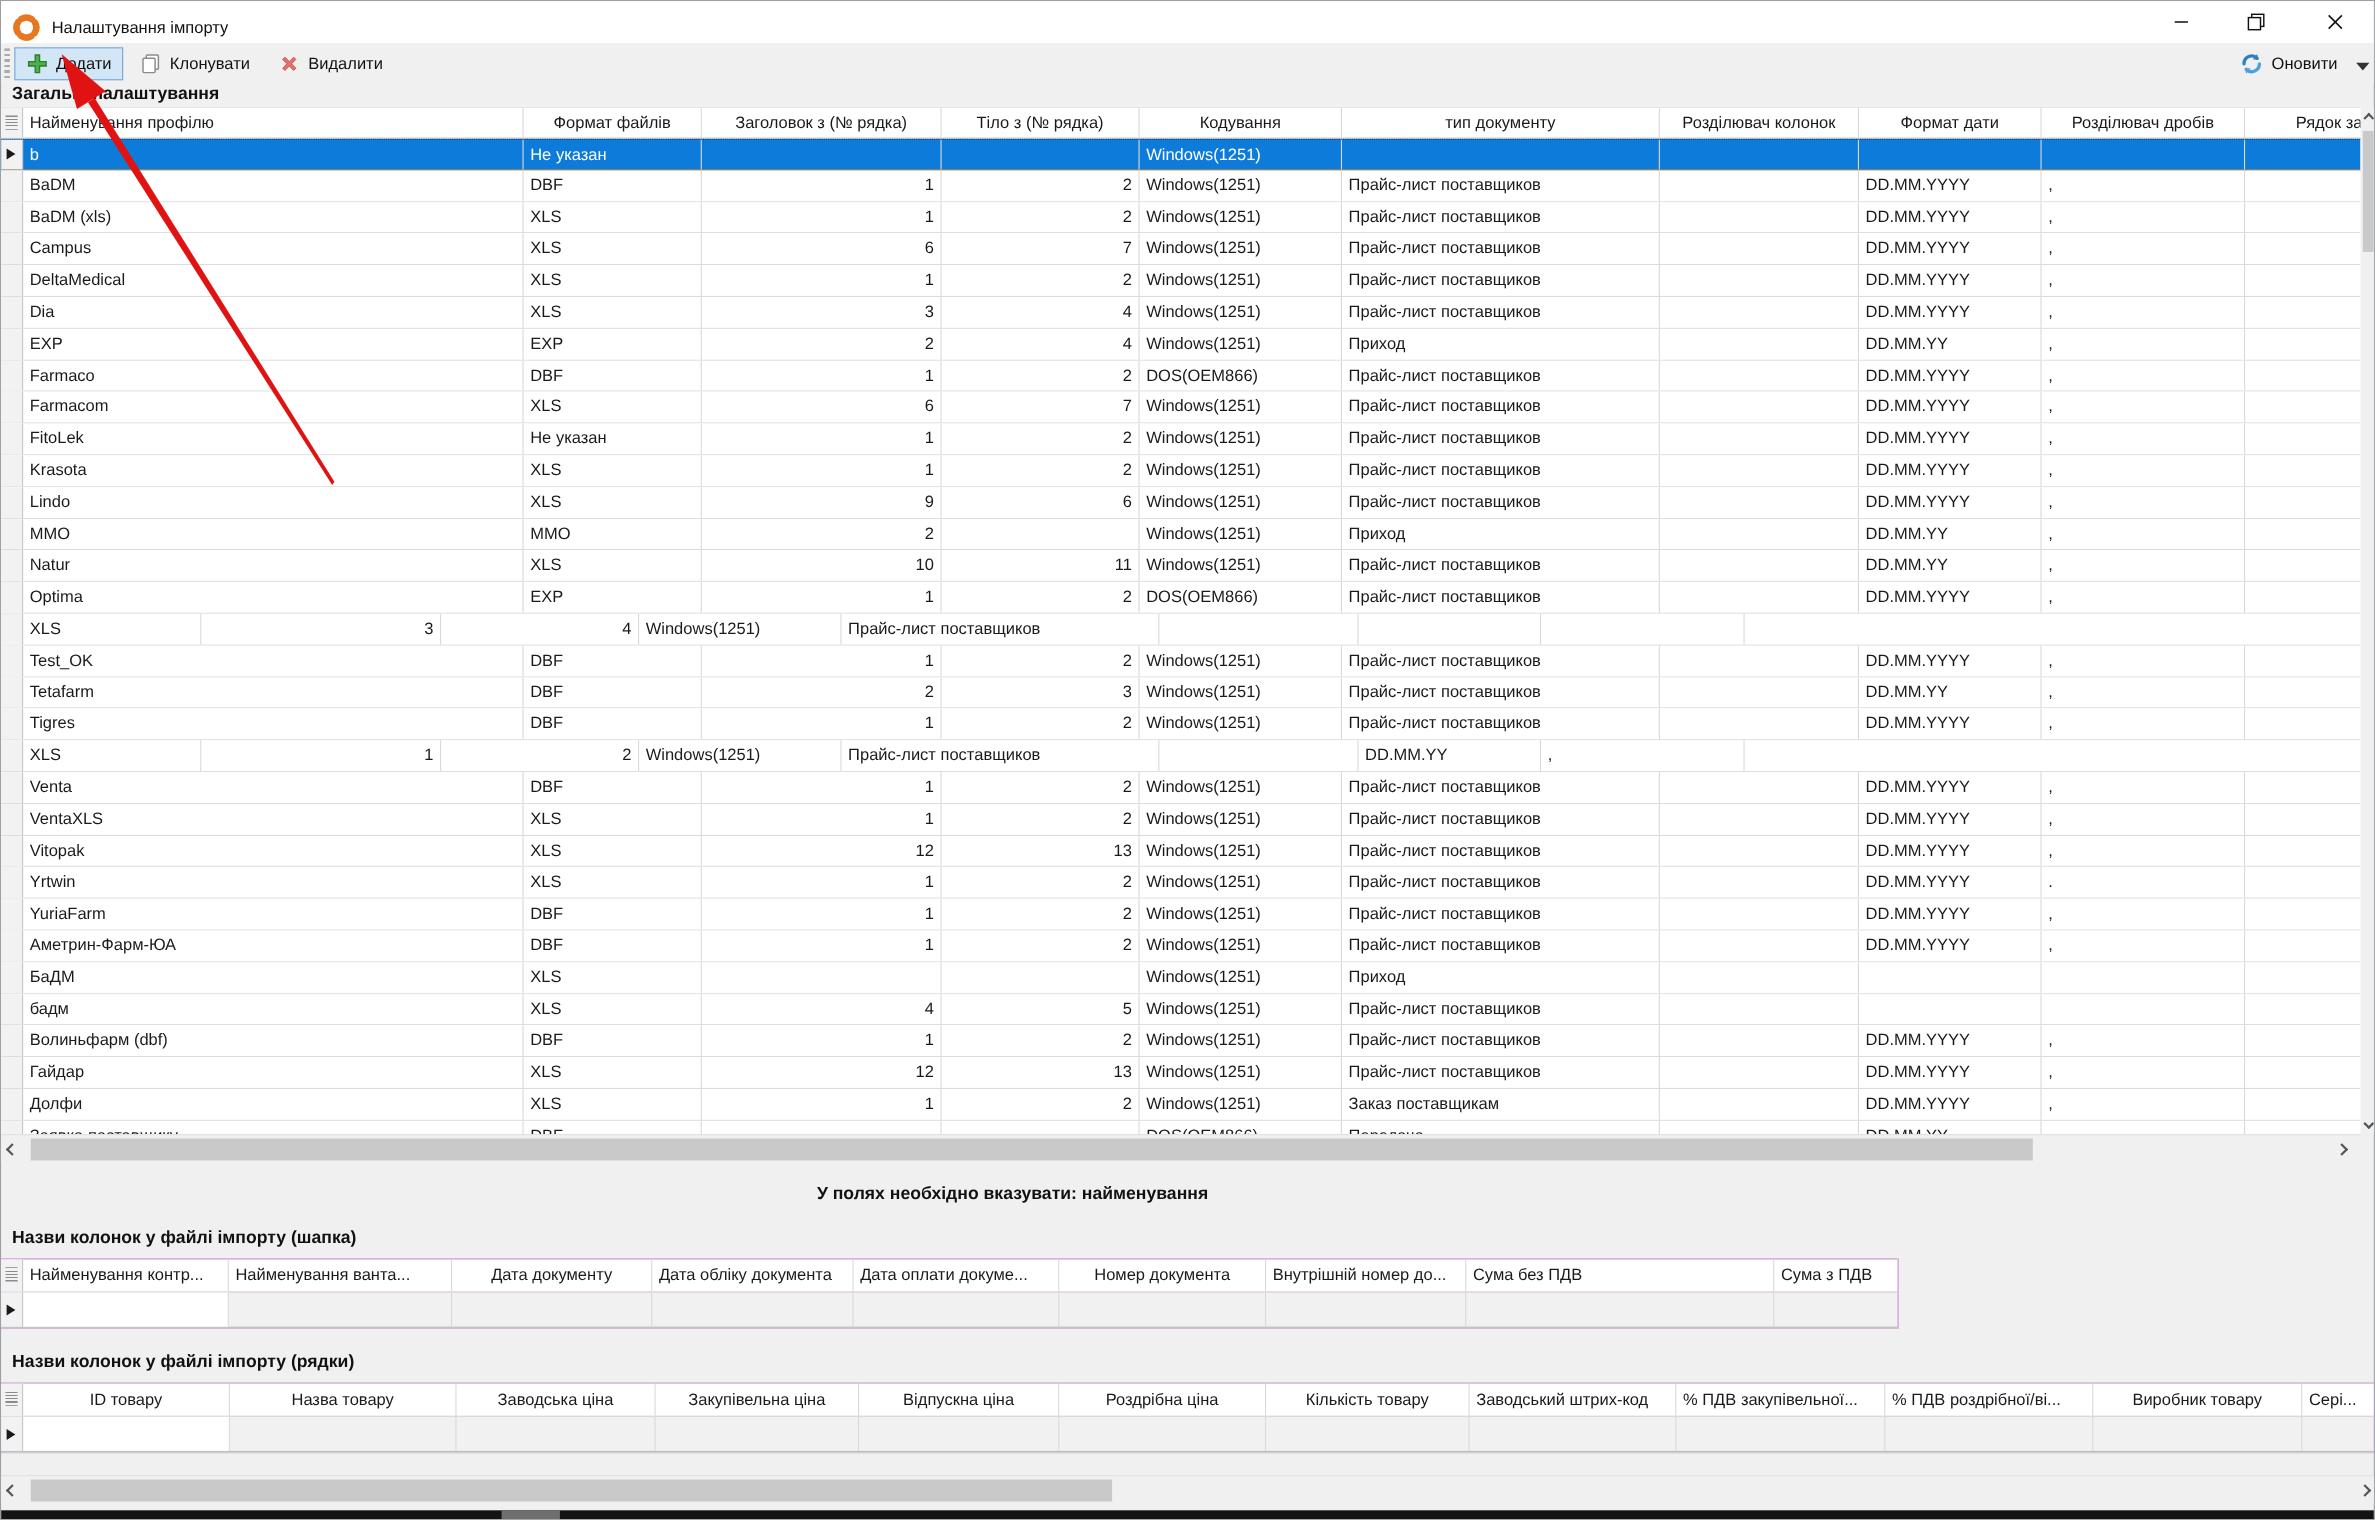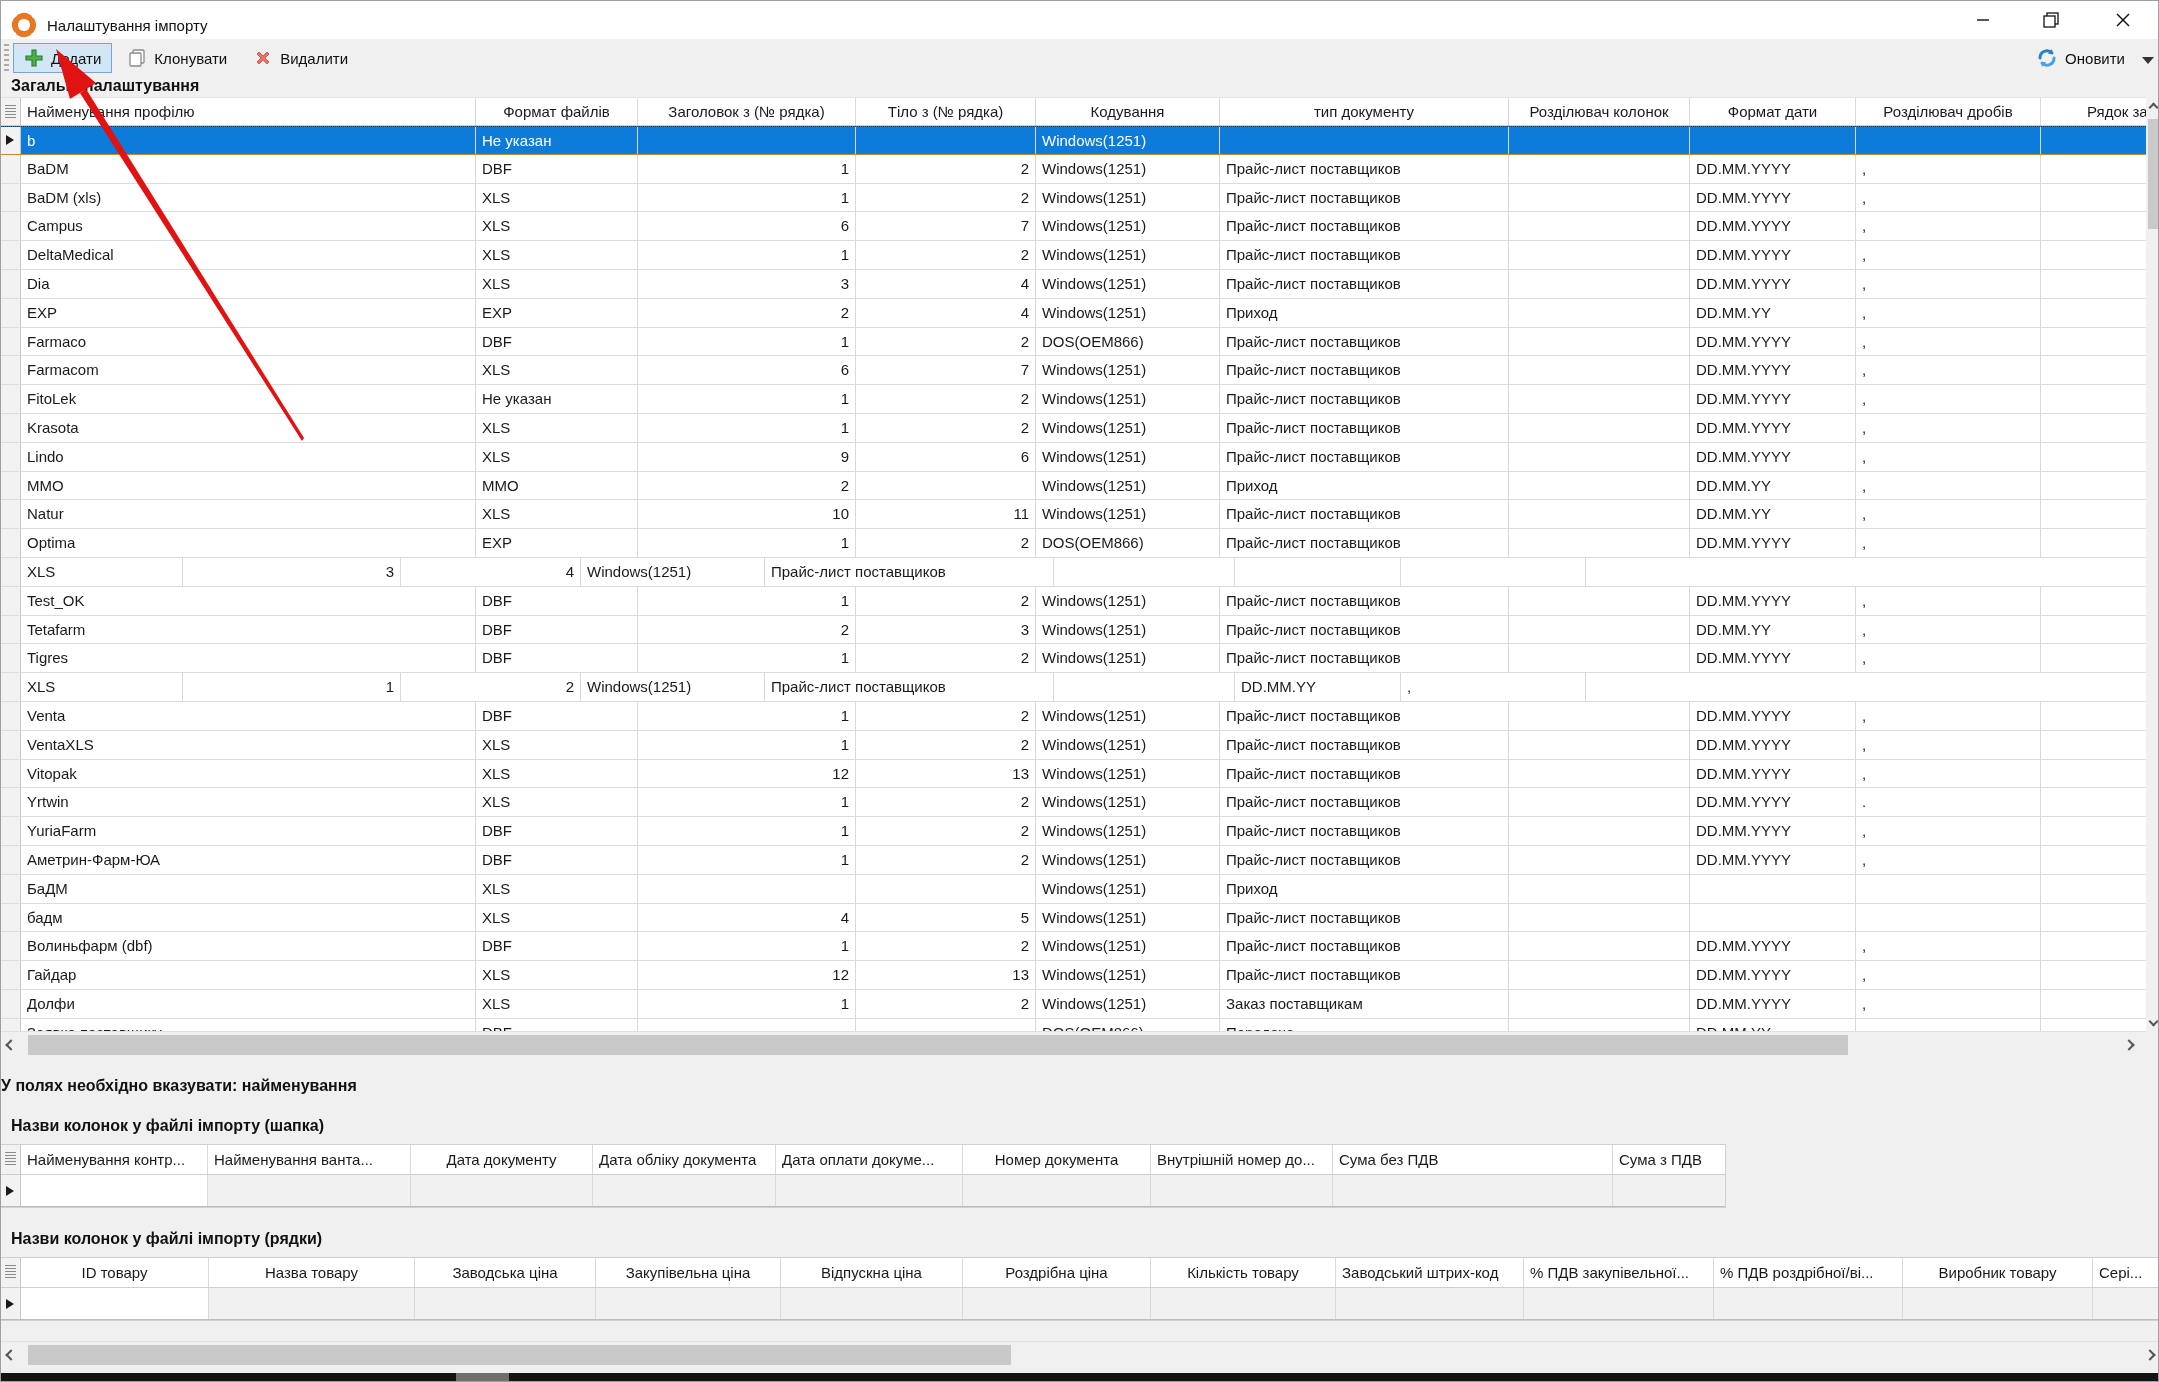--- a/index.html
+++ b/index.html
@@ -55,21 +55,21 @@
   .sarrow { position:absolute; top:0; width:20px; height:26px; display:flex; align-items:center; justify-content:center; }
   .vscroll { position:absolute; width:14px; background:#f0f0f0; }
   .vthumb { position:absolute; left:2px; width:10px; background:#c9c9c9; }
   .chev { width:8px; height:8px; border-left:2px solid #555; border-bottom:2px solid #555; }
   .chev.left { transform:rotate(45deg); }
   .chev.right { transform:rotate(-135deg); }
   .chev.up { transform:rotate(135deg); width:7px; height:7px; }
   .chev.down { transform:rotate(-45deg); width:7px; height:7px; }
 
   
-  .hint { position:absolute; left:0; top:1076px; width:1839px; font-size:16px; font-weight:bold; color:#111; }
+  .hint { position:absolute; left:0; top:1076px; width:1839px; text-align:center; font-size:16px; font-weight:bold; color:#111; }
 
   
   .minigrid { position:absolute; left:0; background:#d946ef; border:1px solid #d0d0d0; border-left:none; }
   .mg-header { display:flex; height:30px; background:#fff; border-bottom:1px solid #cfcfcf; }
   .mg-header .cell { line-height:29px; }
   .mg-row { display:flex; height:32px; background:#f1f1f1; border-bottom:1px solid #bdbdbd; }
   .mg-row .cell { line-height:31px; }
   .mg-row .white { background:#fff; }
   .mg-row .tri { display:block; }
   .h2c0{width:187px;min-width:187px}.h2c1{width:203px;min-width:203px}.h2c2{width:182px;min-width:182px}

